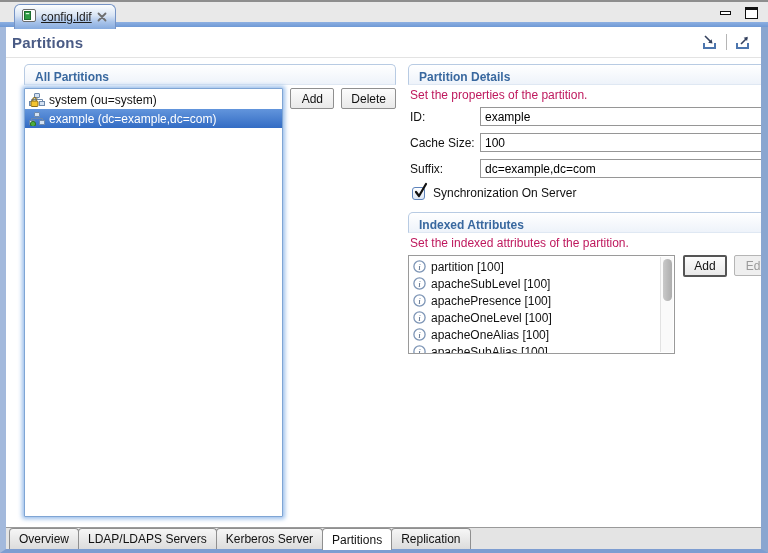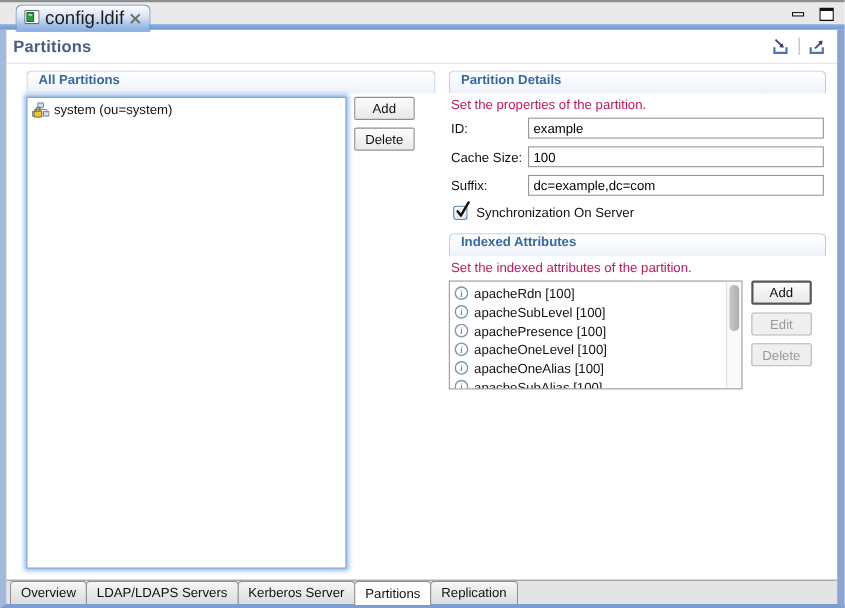--- a/index.html
+++ b/index.html
@@ -7,21 +7,21 @@
   body { font-family:"Liberation Sans","DejaVu Sans",sans-serif; font-size:12px; color:#111; background:#fff; overflow:hidden; }
 
   
   .tabbar { position:relative; height:27px; background:#e9e9e9; border-top:2px solid #8e8e8e; }
   .tabbar .blueband { position:absolute; left:0; right:0; bottom:0; height:5px;
     background:linear-gradient(#8db0e2,#6f99d5); }
   .etab { position:absolute; left:14px; top:2px; height:25px; padding:0 8px 0 7px;
     display:flex; align-items:center; gap:5px;
     background:linear-gradient(#fdfefe 0%,#d7e3f4 45%,#a9c4ea 70%,#86abdf 100%);
     border:1px solid #7593c5; border-bottom:none; border-radius:6px 6px 0 0; z-index:2; }
-  .etab-label { font-size:17px; color:#1c1c1c; }
+  .etab-label { font-size:12px; color:#1c1c1c;text-decoration:underline; }
   .etab-close svg { display:block; }
   .wincontrols { position:absolute; right:10px; top:5px; display:flex; gap:14px; align-items:center; }
   .minico { width:11px; height:4px; border:1.5px solid #111; background:#fff; display:inline-block; }
   .maxico { width:13px; height:12px; border:1.5px solid #111; border-top-width:3px; background:#fff; display:inline-block; }
 
   
   .main { height:526px; display:flex; flex-direction:column;
     border-left:6px solid #a3b9dc; border-right:7px solid #8aa6d0; border-bottom:4px solid #7d9dd1;
     background:#fff; }
   .editor { flex:1; background:#fff; overflow:hidden; }
@@ -34,32 +34,32 @@
   .htools .hbtn { display:inline-flex; padding:1px; cursor:default; }
   .hdiv { width:1px; height:16px; background:#b5b5b5; }
 
   
   .formbody { display:flex; padding:6px 10px 0 18px; gap:12px; }
   .col-left { width:372px; flex:none; }
   .col-right { flex:1; }
 
   .sechead { height:21px; border:1px solid #b8cbe3; border-bottom-color:#dfe8f3;
     border-radius:5px 5px 0 0; background:linear-gradient(#ffffff,#eef3fa);
-    display:flex; align-items:flex-start; padding:0 10px; margin-bottom:3px; }
+    display:flex; align-items:flex-end; padding:0 10px; margin-bottom:3px; }
   .sechead span { font-weight:bold; color:#39689f; }
   .desc { color:#be185d; margin:3px 0 5px 2px; }
 
   
   .listrow { display:flex; gap:7px; margin-top:2px; }
   .plist { width:291px; height:429px; background:#fff; border:1px solid #7fa5d4; border-radius:1px;
     box-shadow:0 0 4px 2px rgba(120,168,228,.75); padding-top:1px; overflow:hidden; }
   .prow { height:19px; display:flex; align-items:center; gap:4px; padding-left:3px; white-space:nowrap; }
   .prow.selected { background:linear-gradient(#6295dc,#336cc4); color:#fff; }
   .picon { width:17px; display:inline-flex; justify-content:center; }
-  .btncol { display:flex; flex-direction:column; gap:7px; }
+  .btncol { display:flex; flex-direction:row; gap:7px; }
   .btn { min-width:44px; height:21px; padding:0 9px; font-size:12px; color:#111;
     background:linear-gradient(#fcfcfc,#e9e9e9); border:1px solid #8f8f8f; border-radius:2px;
     font-family:inherit; }
   .btn.primary { border:2px solid #555; height:22px; }
   .btn.disabled { color:#9a9a9a; border-color:#b5b5b5; background:#efefef; }
 
   
   .frow { display:flex; align-items:center; margin:0 2px 7px 2px; }
   .frow label { width:70px; flex:none; color:#111; }
   .frow input { flex:1; height:19px; border:1px solid #969696; padding:0 4px;
@@ -152,20 +152,32 @@
                     <rect x="5.5" y="0.5" width="5" height="4" rx="0.5" fill="#d4e2f3" stroke="#6e89ab"></rect>
                     <path d="M8 4.5 v2 M2.5 6.5 h11 M2.5 6.5 v2 M13.5 6.5 v2" fill="none" stroke="#6e89ab"></path>
                     <rect x="0.5" y="8.5" width="5" height="4" fill="#d4e2f3" stroke="#6e89ab"></rect>
                     <rect x="10.5" y="8.5" width="5" height="4" fill="#d4e2f3" stroke="#6e89ab"></rect>
                     <rect x="2" y="8" width="7" height="5.5" rx="1" fill="#f4c430" stroke="#8a6d1a"></rect>
                     <path d="M3.8 8 v-1.6 a1.7 1.7 0 0 1 3.4 0 V8" fill="none" stroke="#8a6d1a" stroke-width="1.2"></path>
                   </svg>
                 </span>
                 <span>system (ou=system)</span>
               </div>
+              <div class="prow selected">
+                <span class="picon">
+                  <svg width="16" height="14" viewBox="0 0 16 14">
+                    <rect x="5.5" y="0.5" width="5" height="4" rx="0.5" fill="#d4e2f3" stroke="#6e89ab"></rect>
+                    <path d="M8 4.5 v2 M2.5 6.5 h11 M2.5 6.5 v2 M13.5 6.5 v2" fill="none" stroke="#6e89ab"></path>
+                    <rect x="0.5" y="8.5" width="5" height="4" fill="#d4e2f3" stroke="#6e89ab"></rect>
+                    <rect x="10.5" y="8.5" width="5" height="4" fill="#d4e2f3" stroke="#6e89ab"></rect>
+                    <circle cx="4" cy="12" r="2.6" fill="#4fae3d" stroke="#2d7022"></circle>
+                  </svg>
+                </span>
+                <span>example (dc=example,dc=com)</span>
+              </div>
             </div>
           <div class="btncol">
             <button class="btn">Add</button>
             <button class="btn">Delete</button>
           </div>
         </div>
       </div>
 
       <div class="col-right">
         <div class="sechead">
@@ -205,21 +217,21 @@
             <div class="iscroll">
               <div class="ithumb"></div>
             </div>
           <div class="irow">
                 <span style="display: inline-flex;">
                   <svg width="13" height="13" viewBox="0 0 13 13">
                     <circle cx="6.5" cy="6.5" r="5.6" fill="#fff" stroke="#7d95b6" stroke-width="1.3"></circle>
                     <text x="6.5" y="9.6" text-anchor="middle" font-family="Liberation Serif,serif" font-style="italic" font-size="9" fill="#41597a">i</text>
                   </svg>
                 </span>
-                <span>apacheRdn [100]</span>
+                <span>partition [100]</span>
               </div>
               <div class="irow">
                 <span style="display: inline-flex;">
                   <svg width="13" height="13" viewBox="0 0 13 13">
                     <circle cx="6.5" cy="6.5" r="5.6" fill="#fff" stroke="#7d95b6" stroke-width="1.3"></circle>
                     <text x="6.5" y="9.6" text-anchor="middle" font-family="Liberation Serif,serif" font-style="italic" font-size="9" fill="#41597a">i</text>
                   </svg>
                 </span>
                 <span>apacheSubLevel [100]</span>
               </div>

